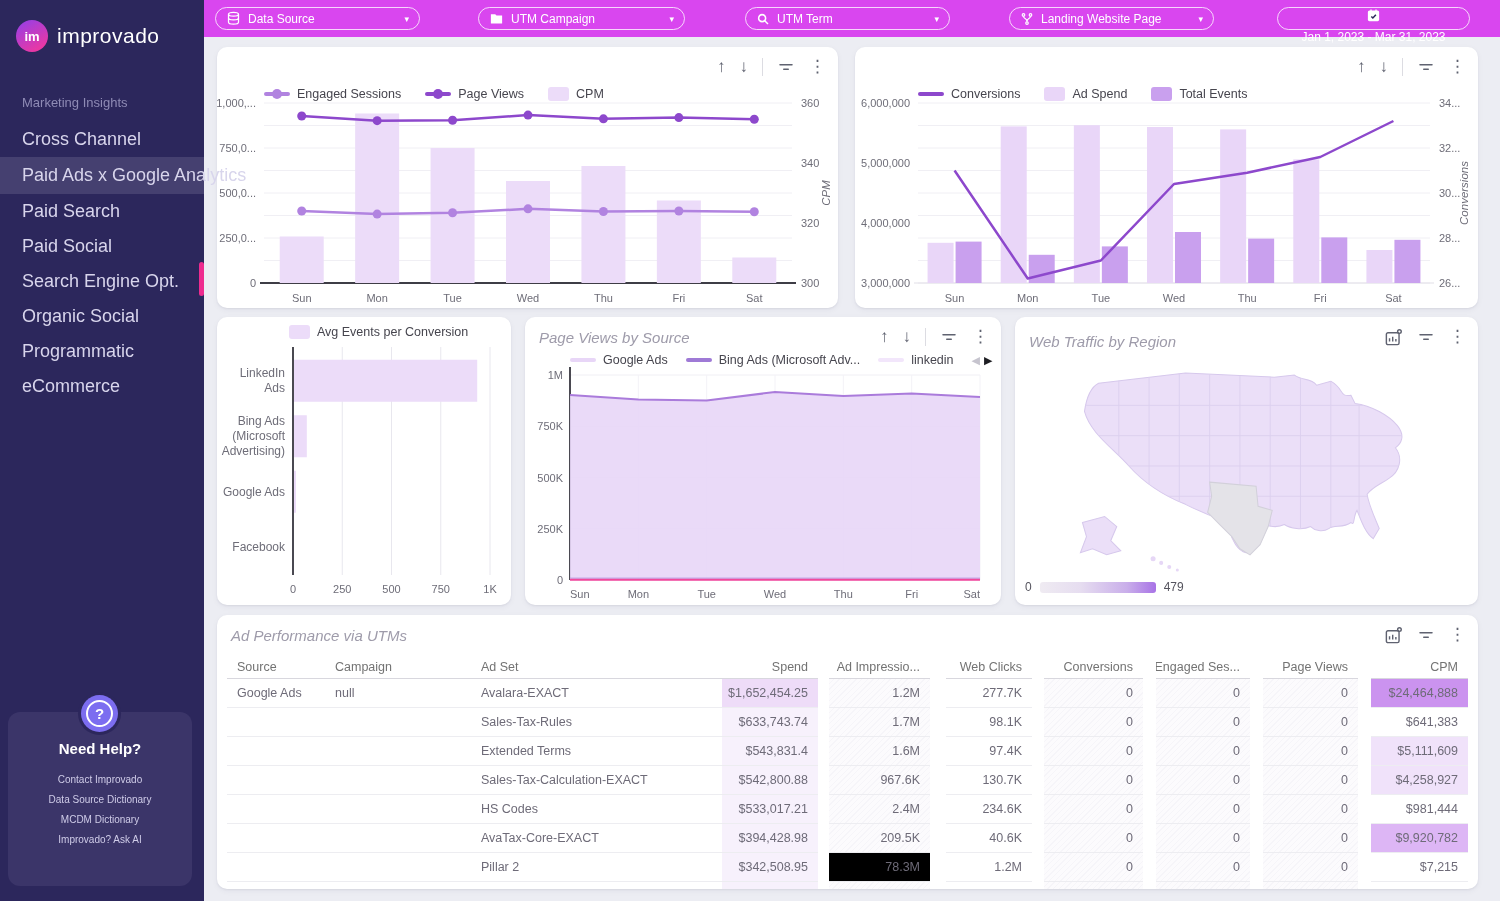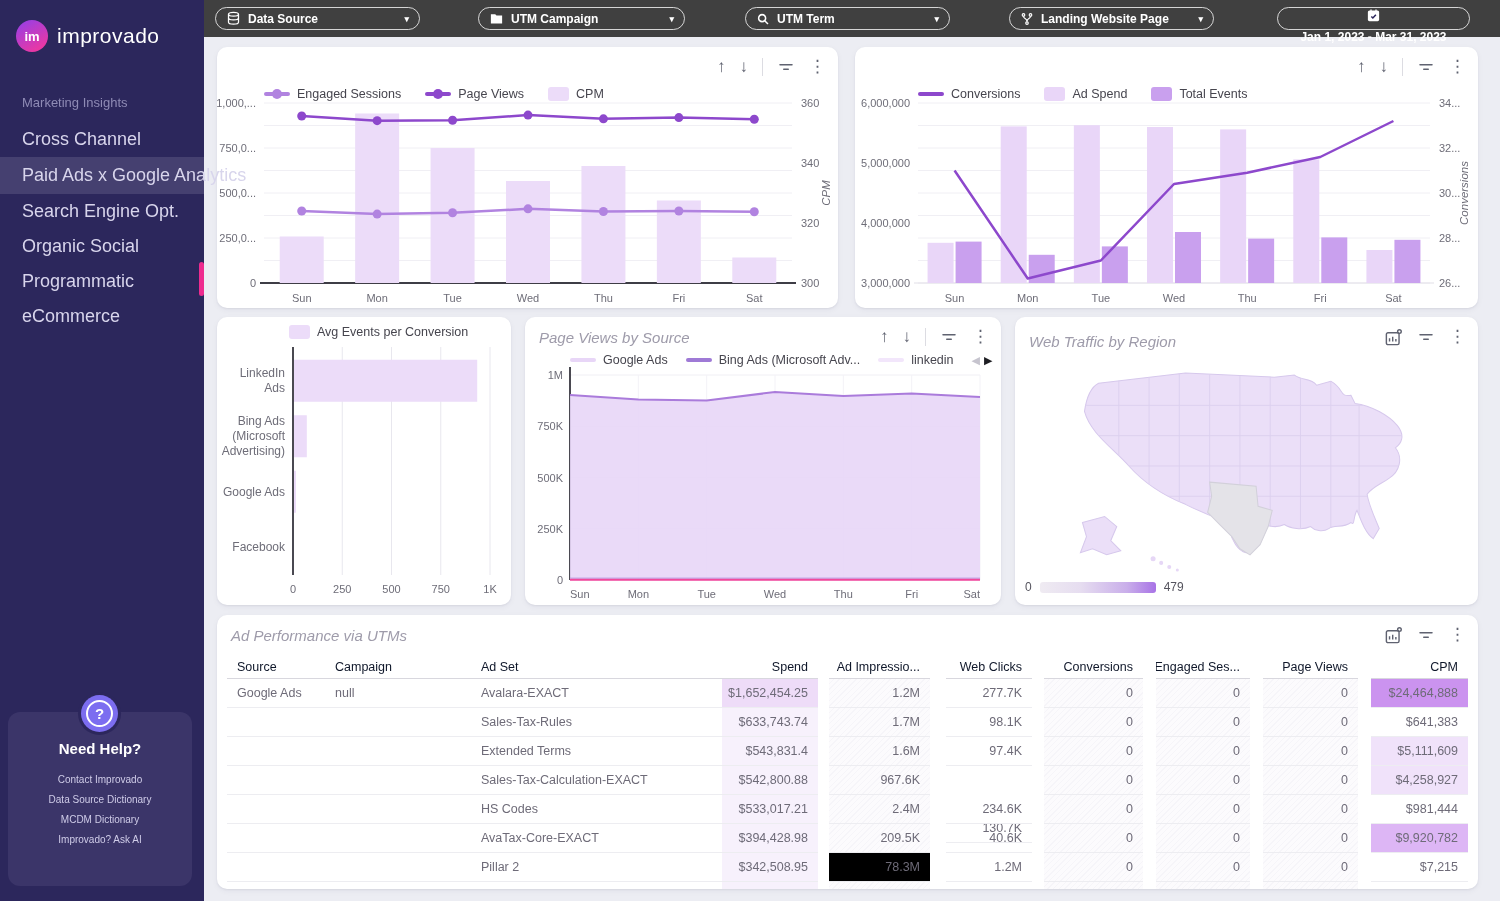--- a/index.html
+++ b/index.html
@@ -21,21 +21,21 @@
   .help-card { position:absolute; left:8px; top:712px; width:184px; height:174px; background:#3b3569; border-radius:12px; }
   .help-q { position:absolute; left:81px; top:695px; width:37px; height:37px; border-radius:50%;
     background:#7c6df0; box-shadow:0 0 0 3px #2c275c; display:flex; align-items:center; justify-content:center; }
   .help-q span { width:27px; height:27px; border-radius:50%; border:2px solid #fff; color:#fff; font-size:15px; font-weight:bold;
     display:flex; align-items:center; justify-content:center; }
   .help-title { position:absolute; left:0; top:740px; width:200px; text-align:center; color:#fff; font-size:15px; font-weight:bold; }
   .help-links { position:absolute; left:0; top:774px; width:200px; display:flex; flex-direction:column; gap:9px; }
   .help-link { color:#cfccе8; color:#cfcce8; font-size:10px; text-align:center; cursor:pointer; }
 
   
-  .topbar { position:absolute; left:204px; top:0; width:1296px; height:37px; background:#404040; z-index:4;font-weight:bold; }
+  .topbar { position:absolute; left:204px; top:0; width:1296px; height:37px; background:#d946ef; z-index:4; }
   .pill { position:absolute; top:7px; height:23px; border:1px solid rgba(255,255,255,.78); border-radius:12px;
     display:flex; align-items:center; gap:7px; padding:0 10px; color:#fff; font-size:12px; cursor:pointer; white-space:nowrap; }
   .pill .caret { margin-left:auto; font-size:9px; color:#fff; }
   .pill svg { flex:0 0 auto; }
 
   
   .card { position:absolute; background:#fff; border-radius:10px;
     box-shadow:0 1px 2px rgba(30,30,70,.07), 0 2px 6px rgba(30,30,70,.05); overflow:hidden; }
   #card1 { left:217px; top:47px;  width:621px;  height:261px; }
   #card2 { left:855px; top:47px;  width:623px;  height:261px; }
@@ -62,21 +62,21 @@
   
   .colorbar-row { position:absolute; left:10px; top:263px; display:flex; align-items:center; gap:8px; font-size:12px; color:#55545e; }
   .colorbar { width:116px; height:11px; border-radius:3px;
     background:linear-gradient(90deg,#efeBf2 0%,#e6ddF0 35%,#c9aeea 75%,#a873e6 100%);
     background:linear-gradient(90deg,#efebf2 0%,#e6ddf0 35%,#c9aeea 75%,#a873e6 100%); }
 
   
   .tbl-header, .tbl-row { position:absolute; left:0; width:1261px; }
   .tcell { position:absolute; font-size:12.5px; color:#6e6b78; height:100%; display:flex; align-items:center; padding:0 10px; white-space:nowrap; overflow:hidden; }
   .tcell.right { justify-content:flex-end; }
-  .tbl-header .tcell { color:#0f172a; border-bottom:1px solid #d8d7de; }
+  .tbl-header .tcell { color:#737373; border-bottom:1px solid #d8d7de; }
   .tbl-row .tcell { border-bottom:1px solid #ededf1; }
   .stripe { background:repeating-linear-gradient(135deg,#fcfbfd 0 3px,#f6f5f9 3px 4px); }
 </style>
 </head>
 <body>
 
 <div class="app">
 
   <div class="topbar">
     <div id="filterBar">
@@ -138,20 +138,22 @@
 
   <aside class="sidebar">
     <div class="logo">
       <div class="logo-badge">im</div>
       <div class="logo-name">improvado</div>
     </div>
     <div class="side-section">Marketing Insights</div>
     <nav class="nav" id="navList">
         <div class="nav-item">Cross Channel</div>
         <div class="nav-item active">Paid Ads x Google Analytics</div>
+        <div class="nav-item">Paid Search</div>
+        <div class="nav-item">Paid Social</div>
         <div class="nav-item">Search Engine Opt.</div>
         <div class="nav-item">Organic Social</div>
         <div class="nav-item">Programmatic</div>
         <div class="nav-item">eCommerce</div>
       </nav>
     <div class="side-scroll"></div>
     <div class="help-card"></div>
     <div class="help-q">
         <span>?</span>
       </div>
@@ -522,21 +524,21 @@
           <div class="tcell right stripe" style="left: 939px; width: 94px;">0</div>
           <div class="tcell right stripe" style="left: 1046px; width: 95px;">0</div>
           <div class="tcell right" style="left: 1154px; width: 97px; background: rgb(240, 226, 250);">$5,111,609</div>
         </div>
         <div class="tbl-row" style="top: 151px; height: 29px;">
           <div class="tcell" style="left: 10px; width: 98px;"></div>
           <div class="tcell" style="left: 108px; width: 146px;"></div>
           <div class="tcell" style="left: 254px; width: 251px;">Sales-Tax-Calculation-EXACT</div>
           <div class="tcell right" style="left: 505px; width: 96px; background: rgb(247, 241, 252);">$542,800.88</div>
           <div class="tcell right stripe" style="left: 612px; width: 101px;">967.6K</div>
-          <div class="tcell right" style="left: 729px; width: 86px; margin-top: 48px;">130.7K</div>
+          <div class="tcell right" style="left: 729px; width: 86px;">130.7K</div>
           <div class="tcell right stripe" style="left: 827px; width: 99px;">0</div>
           <div class="tcell right stripe" style="left: 939px; width: 94px;">0</div>
           <div class="tcell right stripe" style="left: 1046px; width: 95px;">0</div>
           <div class="tcell right" style="left: 1154px; width: 97px; background: rgb(240, 226, 250);">$4,258,927</div>
         </div>
         <div class="tbl-row" style="top: 180px; height: 29px;">
           <div class="tcell" style="left: 10px; width: 98px;"></div>
           <div class="tcell" style="left: 108px; width: 146px;"></div>
           <div class="tcell" style="left: 254px; width: 251px;">HS Codes</div>
           <div class="tcell right" style="left: 505px; width: 96px; background: rgb(247, 241, 252);">$533,017.21</div>

